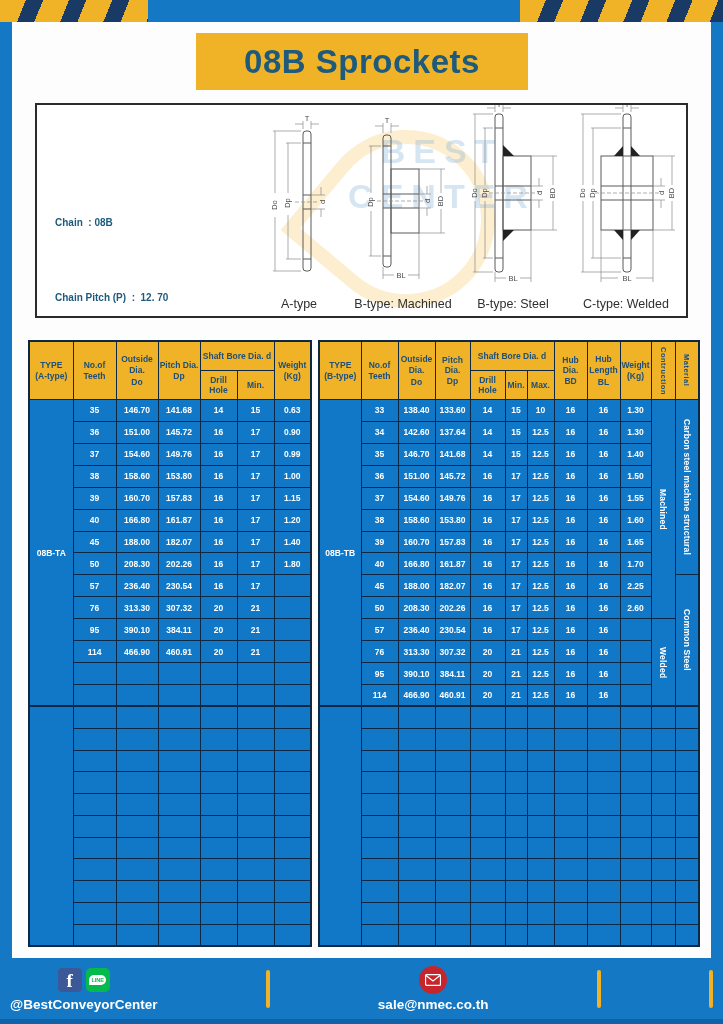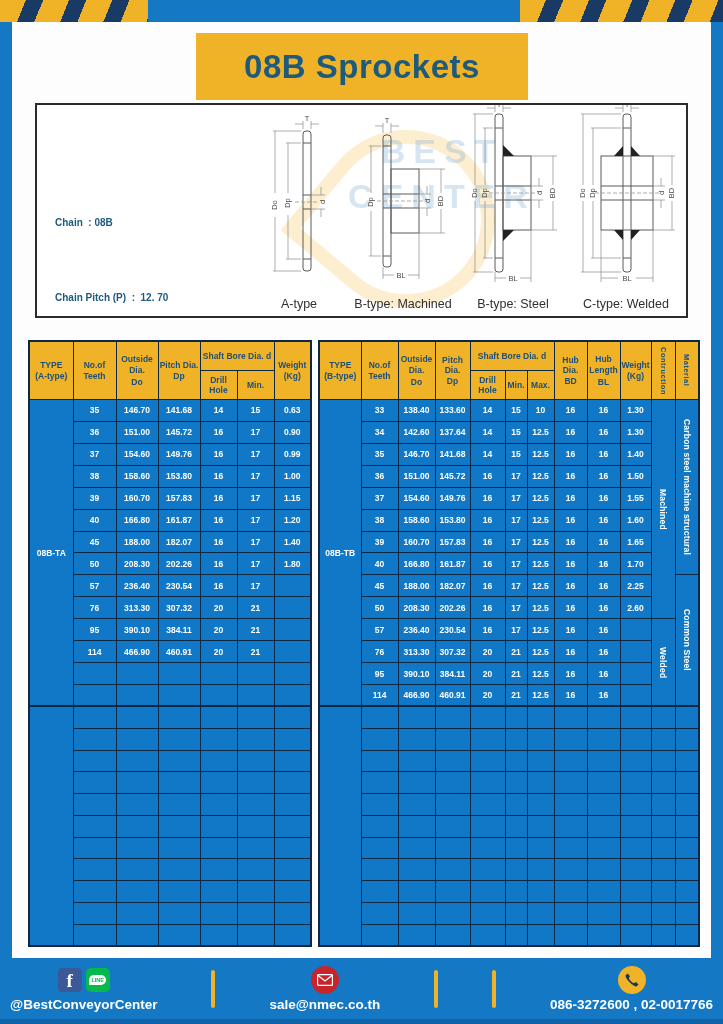--- a/index.html
+++ b/index.html
@@ -8,21 +8,21 @@
 
   
   .hazard{position:absolute;left:0;top:0;width:723px;height:22px;background:var(--page-blue,#1478C4);}
   .stripes{position:absolute;top:0;height:22px;background:repeating-linear-gradient(112deg,var(--accent-yellow,#F0B226) 0 24px,var(--stripe-navy,#1A3A66) 24px 40px);}
   .stripes.left{left:0;width:148px;}
   .stripes.right{left:520px;width:203px;}
 
   
   .content{position:absolute;left:12px;top:22px;width:699px;height:936px;background:#fdfdfd;}
 
-  .title-banner{position:absolute;left:184px;top:11px;width:332px;height:67px;background:var(--accent-yellow,#F0B226);
+  .title-banner{position:absolute;left:184px;top:11px;width:332px;height:57px;background:var(--accent-yellow,#F0B226);
     display:flex;align-items:center;justify-content:center;font-size:33px;font-weight:bold;color:var(--title-ink,#1D5A7C);letter-spacing:.5px;}
 
   
   .diagram-box{position:absolute;left:23px;top:81px;width:649px;height:211px;border:2px solid #2b2b2b;background:#fff;overflow:hidden;}
   .watermark{position:absolute;left:255px;top:24px;width:300px;text-align:center;z-index:0;
     font-weight:bold;font-size:34px;letter-spacing:8px;color:rgba(130,175,215,.33);line-height:45px;}
   .wm-bird{position:absolute;left:280px;top:25px;width:150px;height:150px;border:14px solid rgba(240,178,38,.22);
     border-radius:50% 50% 50% 0;transform:rotate(40deg);z-index:0;}
   .specs{position:absolute;left:18px;top:55px;z-index:2;color:var(--title-ink,#1D5A7C);font-weight:bold;font-size:10px;line-height:25px;white-space:pre;}
   .figures{position:absolute;left:218px;top:6px;width:424px;height:200px;display:flex;justify-content:space-between;align-items:flex-end;z-index:1;}
@@ -911,25 +911,15 @@
           <svg width="16" height="12" viewBox="0 0 16 12">
               <rect x="0.5" y="0.5" width="15" height="11" rx="1.5" fill="none" stroke="#fff" stroke-width="1.3"></rect>
               <polyline points="1,1.5 8,7 15,1.5" fill="none" stroke="#fff" stroke-width="1.3"></polyline>
             </svg>
         </div>
       </div>
       <div class="ftext">sale@nmec.co.th</div>
     </div>
     <div class="fdivider"></div>
     <div class="fdivider"></div>
-    <div class="fgroup">
-      <div class="ficons">
-        <div class="icon-circle icon-phone">
-          <svg width="16" height="16" viewBox="0 0 16 16">
-              <path d="M3.5,1.5 L6,4 L4.8,6.2 C5.6,8 8,10.4 9.8,11.2 L12,10 L14.5,12.5 L12.5,14.5 C9,14.5 1.5,7 1.5,3.5 Z" fill="#16365C"></path>
-            </svg>
-        </div>
-      </div>
-      <div class="ftext">086-3272600 , 02-0017766</div>
-    </div>
   </div>
 
 </div>
 
 </body></html>

